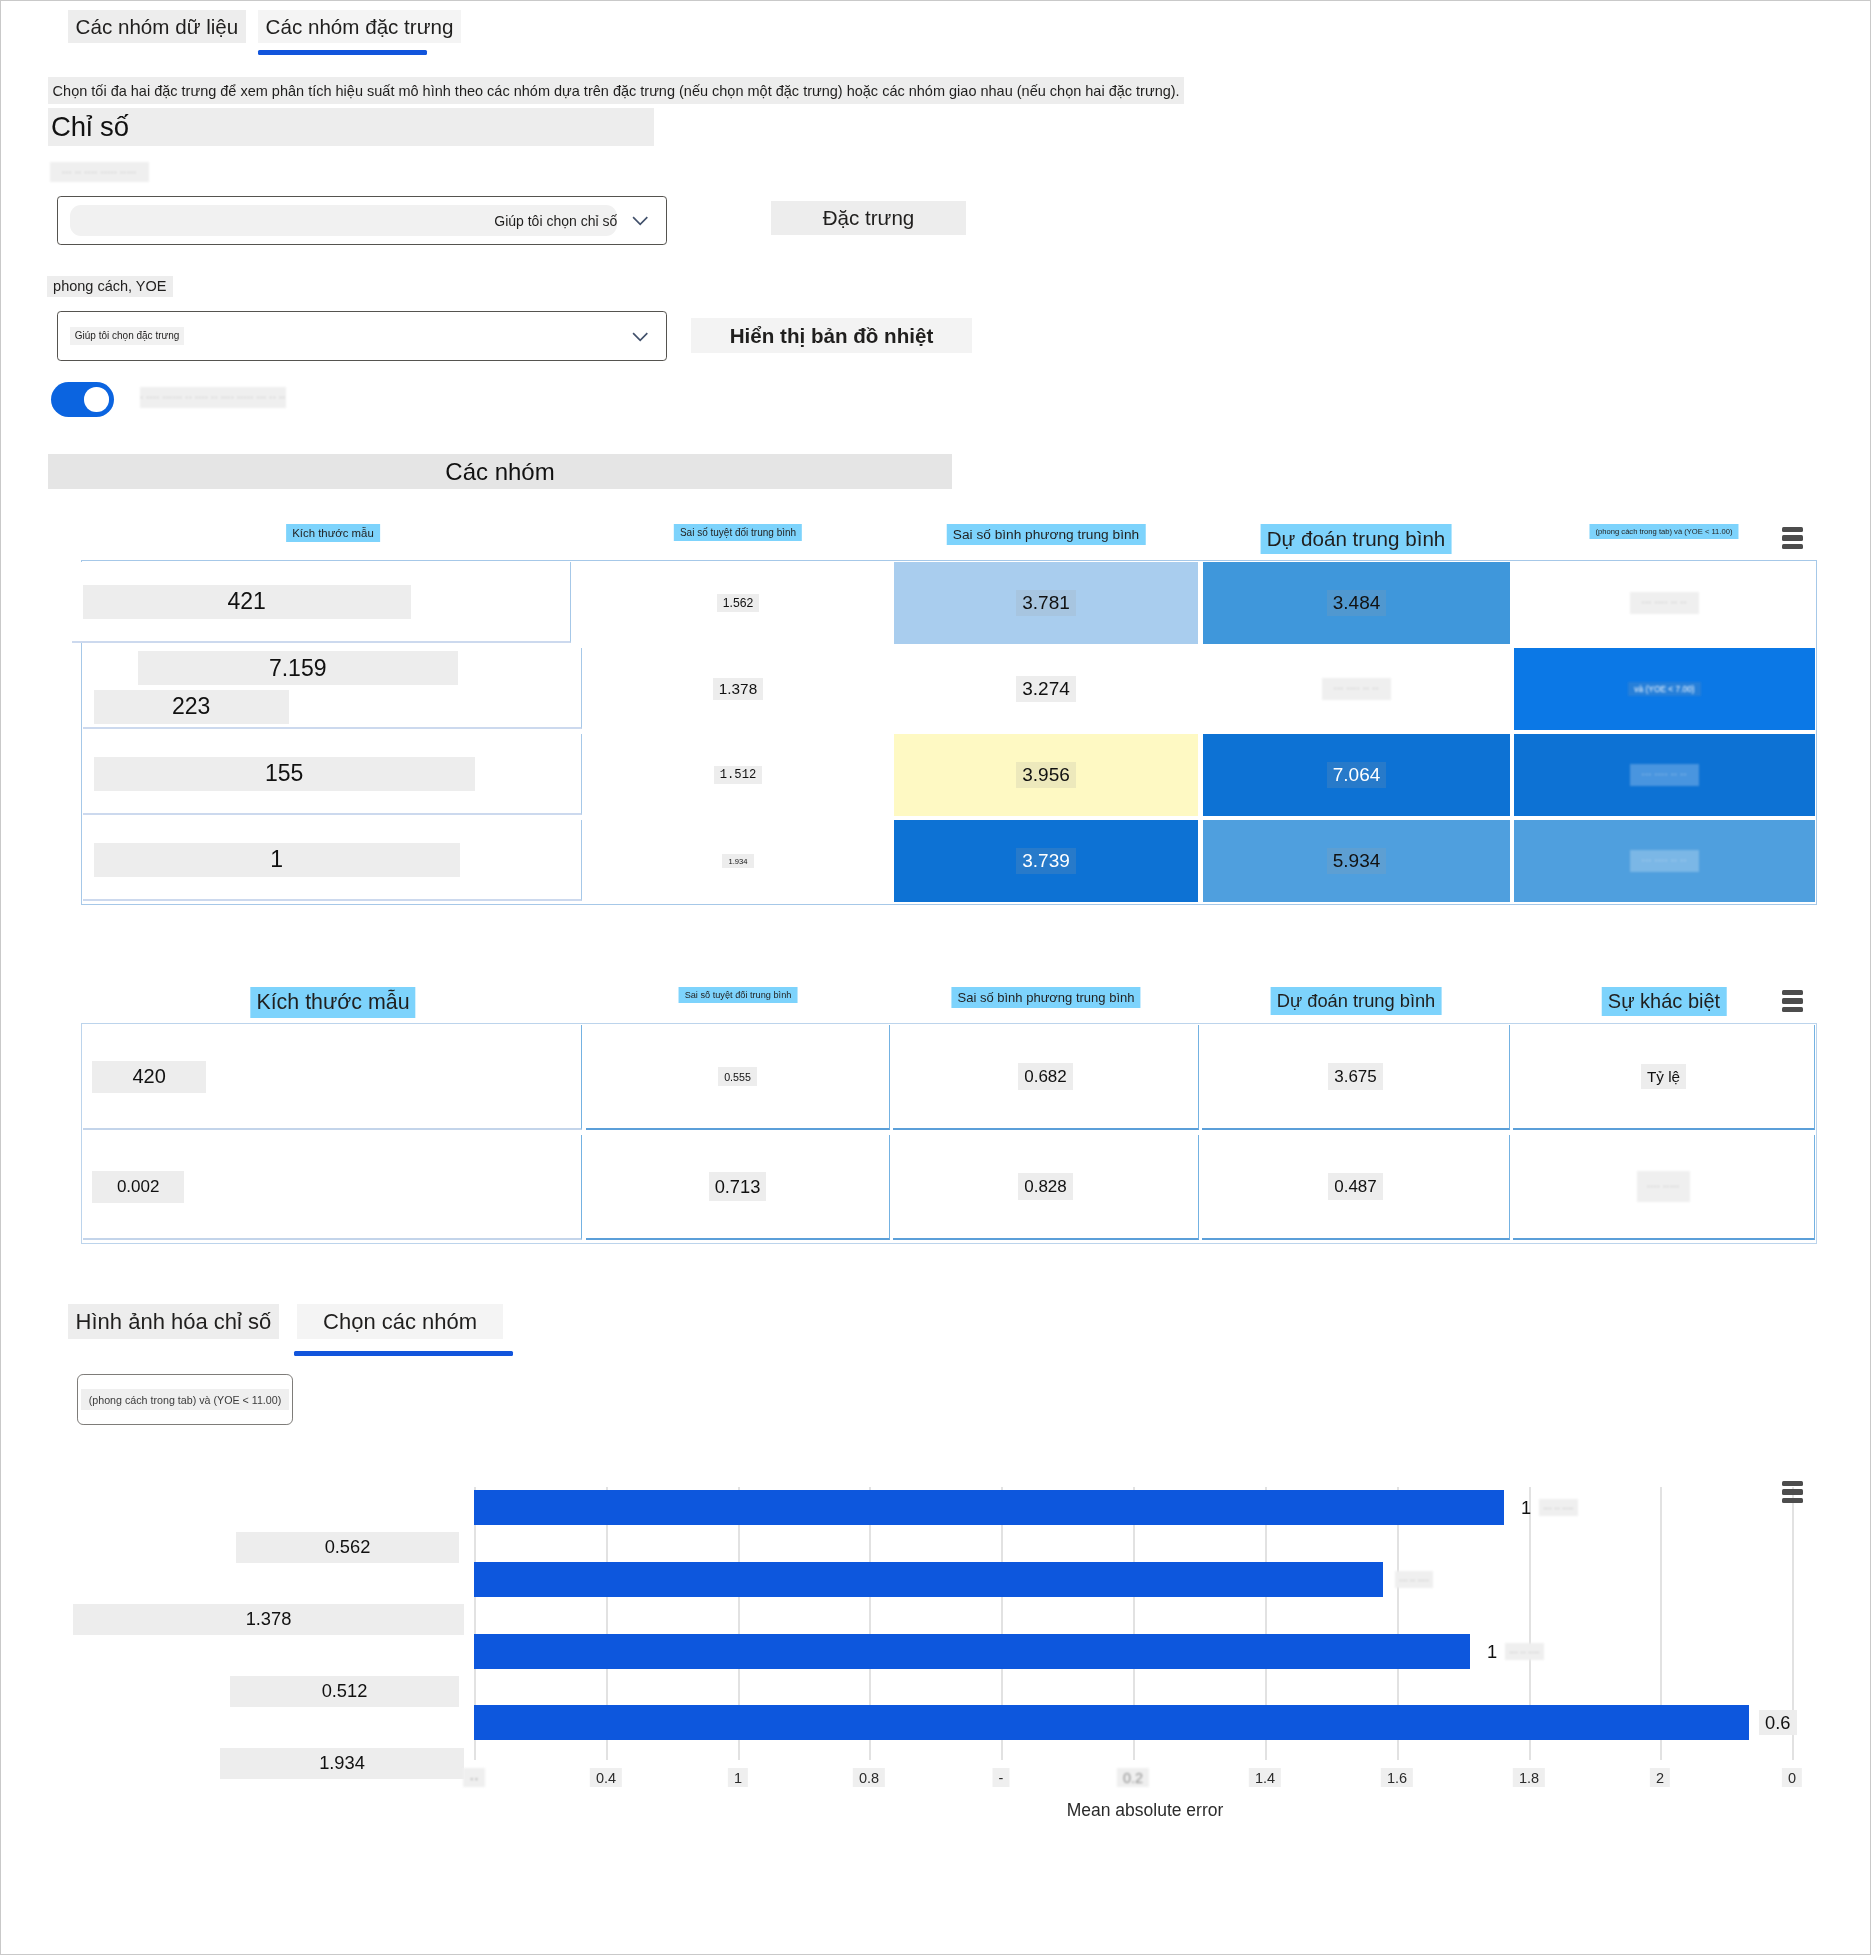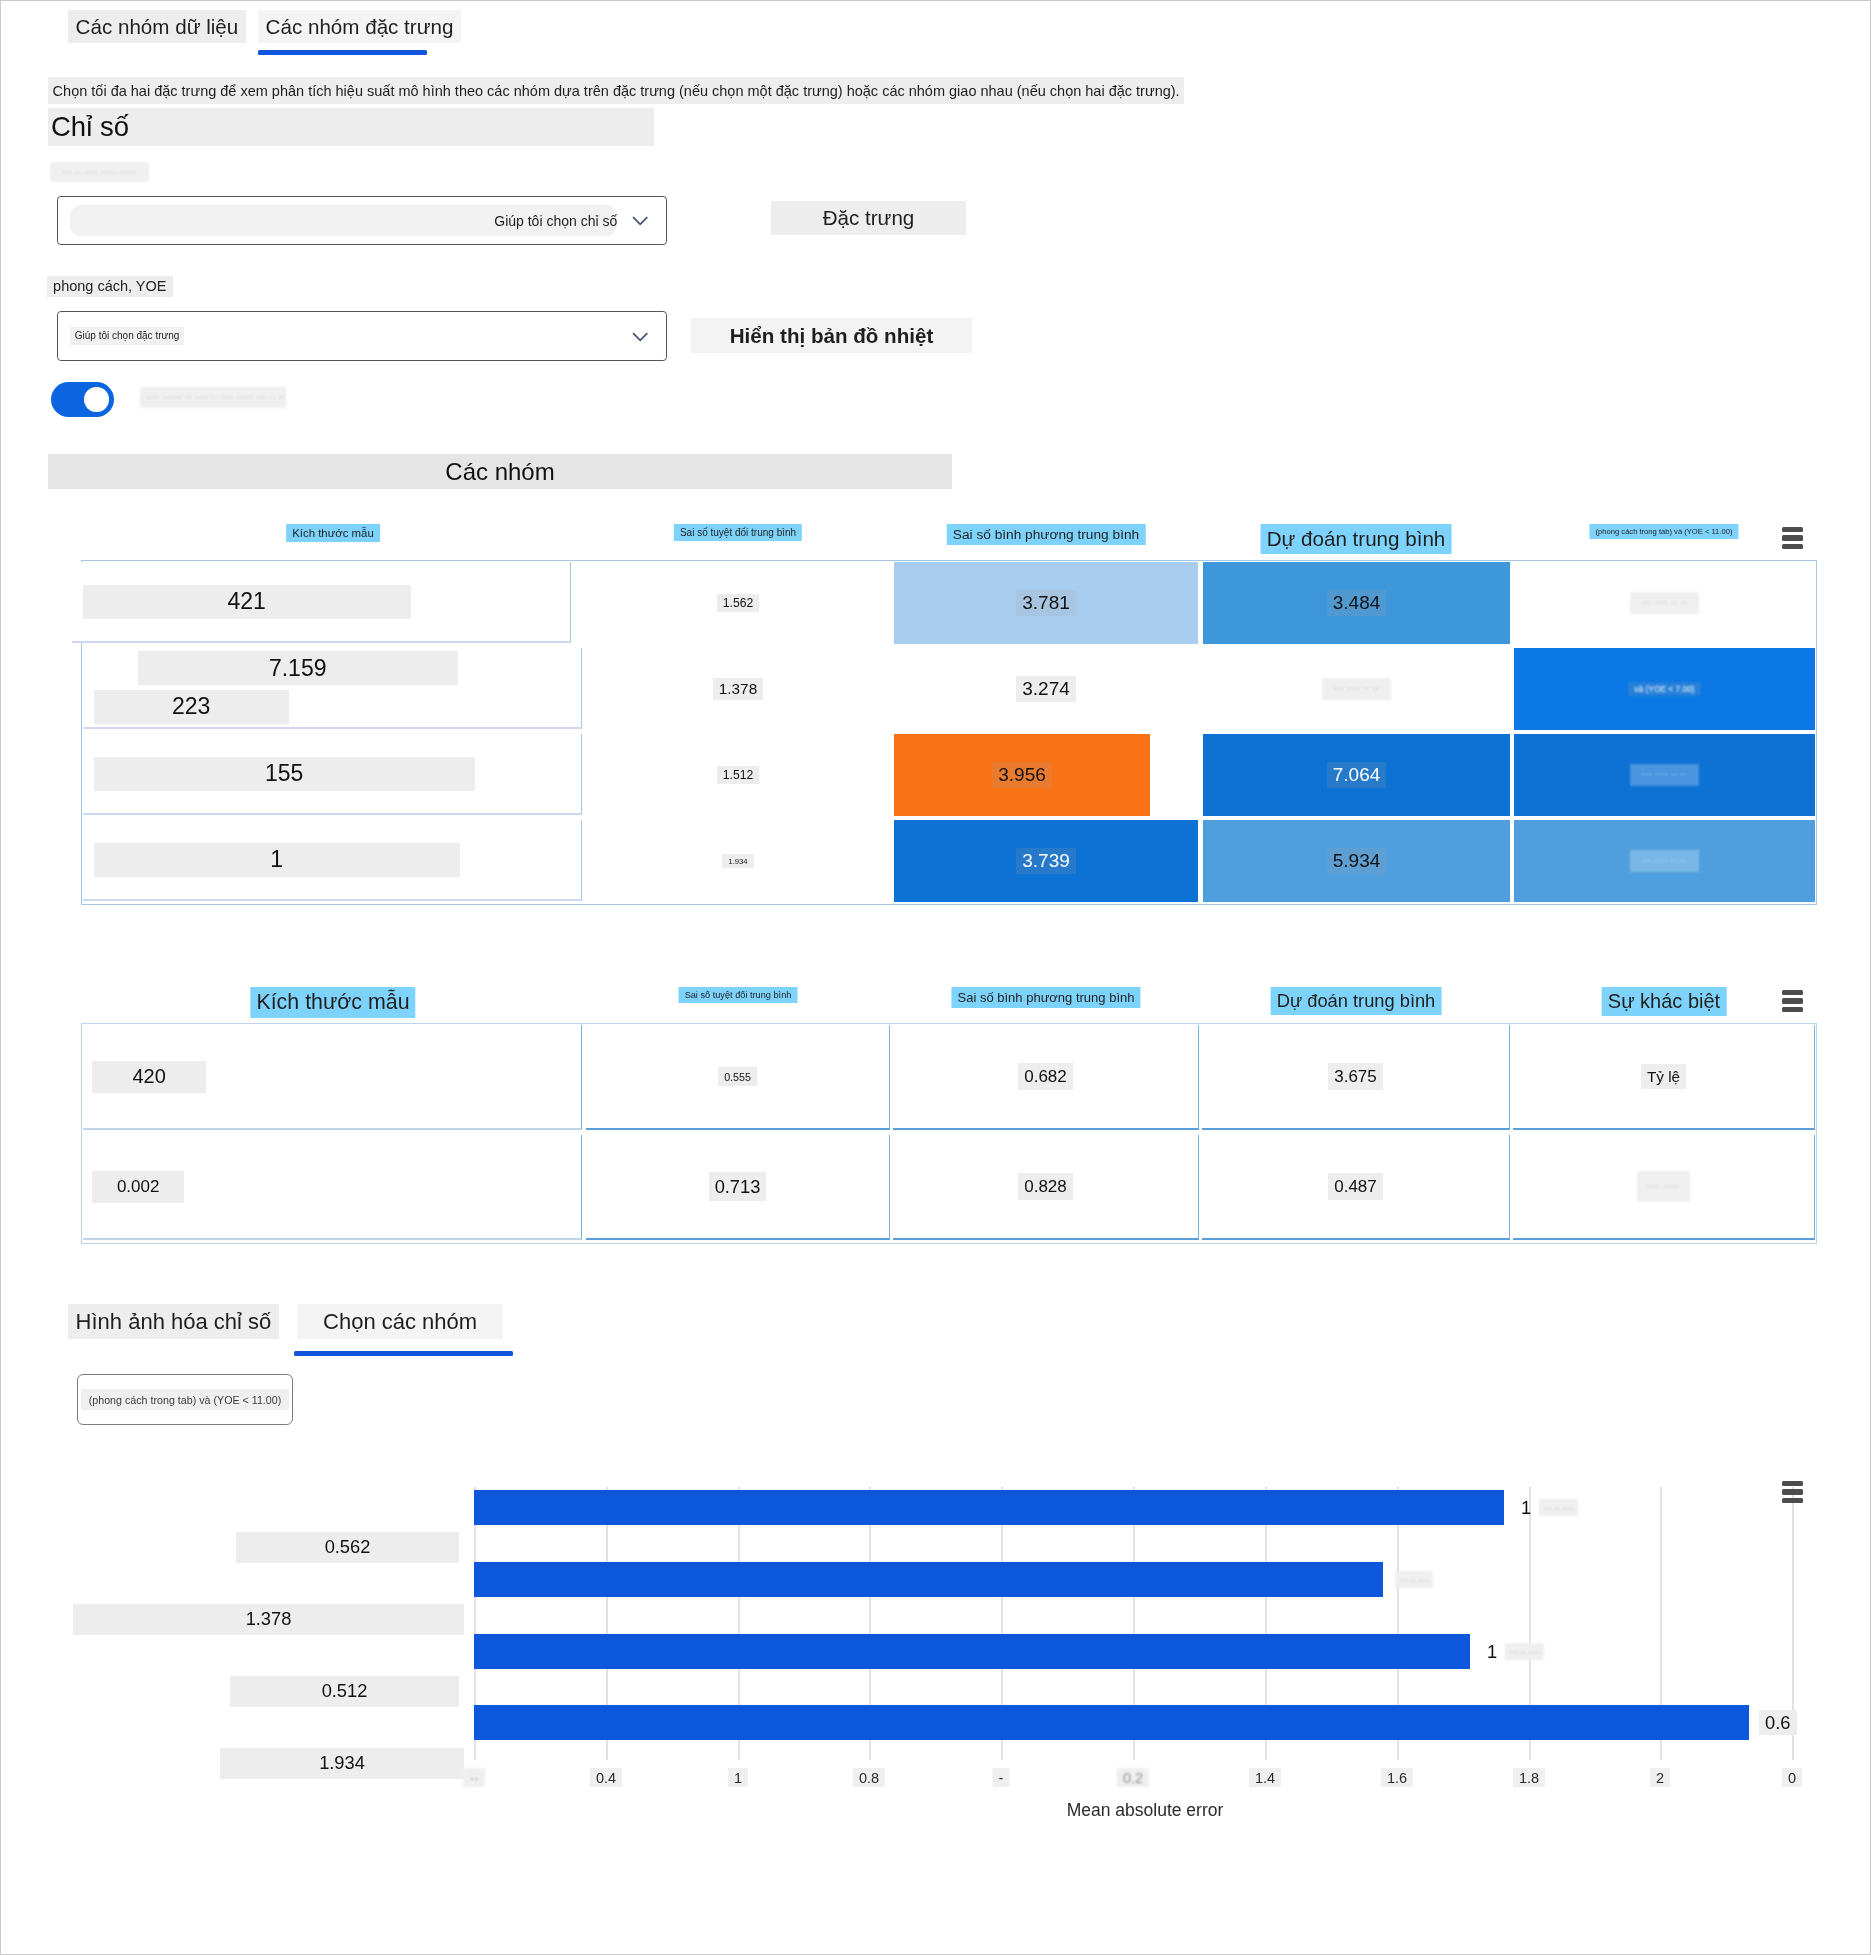--- a/index.html
+++ b/index.html
@@ -124,24 +124,24 @@
       </div>
       <div class="cell" style="left: 1202px; top: 647px; width: 307px; height: 82px; background: rgb(255, 255, 255);">
         <div class="smudge" style="width: 69px; height: 21.4px;">··· ···· ·· ··</div>
       </div>
       <div class="cell" style="left: 1513px; top: 647px; width: 301px; height: 82px; background: rgb(11, 120, 230);">
         <div class="" style="font-size: 8.4px; color: rgb(255, 255, 255); padding: 2.3px 6.1px; background: rgba(160, 160, 160, 0.18); filter: blur(0.9px);">và (YOE &lt; 7.00)</div>
       </div>
       <div class="cell" style="left: 82px; top: 733px; width: 499px; height: 81px; background: rgb(255, 255, 255); border-right: 1.5px solid rgb(166, 200, 232); border-bottom: 2.3px solid rgb(204, 217, 238); flex-direction: column; gap: 4.6px; align-items: flex-start; padding-left: 10.7px;">
         <div class="sizebox" style="width: 381px; height: 34px; font-size: 23px;">155</div>
       </div>
-      <div class="cell" style="left: 586px; top: 733px; width: 302px; height: 82px; background: rgb(255, 255, 255);">
+      <div class="cell" style="left: 586px; top: 733px; width: 302px; height: 82px; background: rgb(255, 255, 255); font-family: Liberation Mono, monospace;">
         <div class="" style="font-size: 12.2px; color: rgb(17, 17, 17); padding: 2.3px 6.1px; background: rgb(237, 237, 237);">1.512</div>
       </div>
-      <div class="cell" style="left: 893px; top: 733px; width: 256px; height: 82px; background: #f97316;">
+      <div class="cell" style="left: 893px; top: 733px; width: 304px; height: 82px; background: #fef9c3;">
         <div class="" style="font-size: 19px; color: rgb(17, 17, 17); padding: 2.3px 6.1px; background: rgba(160, 160, 160, 0.18);">3.956</div>
       </div>
       <div class="cell" style="left: 1202px; top: 733px; width: 307px; height: 82px; background: rgb(13, 114, 212);">
         <div class="" style="font-size: 19px; color: rgb(255, 255, 255); padding: 2.3px 6.1px; background: rgba(160, 160, 160, 0.18);">7.064</div>
       </div>
       <div class="cell" style="left: 1513px; top: 733px; width: 301px; height: 82px; background: rgb(13, 114, 212);">
         <div class="smudge onblue" style="width: 69px; height: 21.4px;">··· ···· ·· ··</div>
       </div>
       <div class="cell" style="left: 82px; top: 819px; width: 499px; height: 81px; background: rgb(255, 255, 255); border-right: 1.5px solid rgb(166, 200, 232); border-bottom: 2.3px solid rgb(204, 217, 238); flex-direction: column; gap: 4.6px; align-items: flex-start; padding-left: 10.7px;">
         <div class="sizebox" style="width: 366px; height: 34px; font-size: 23px;">1</div>

